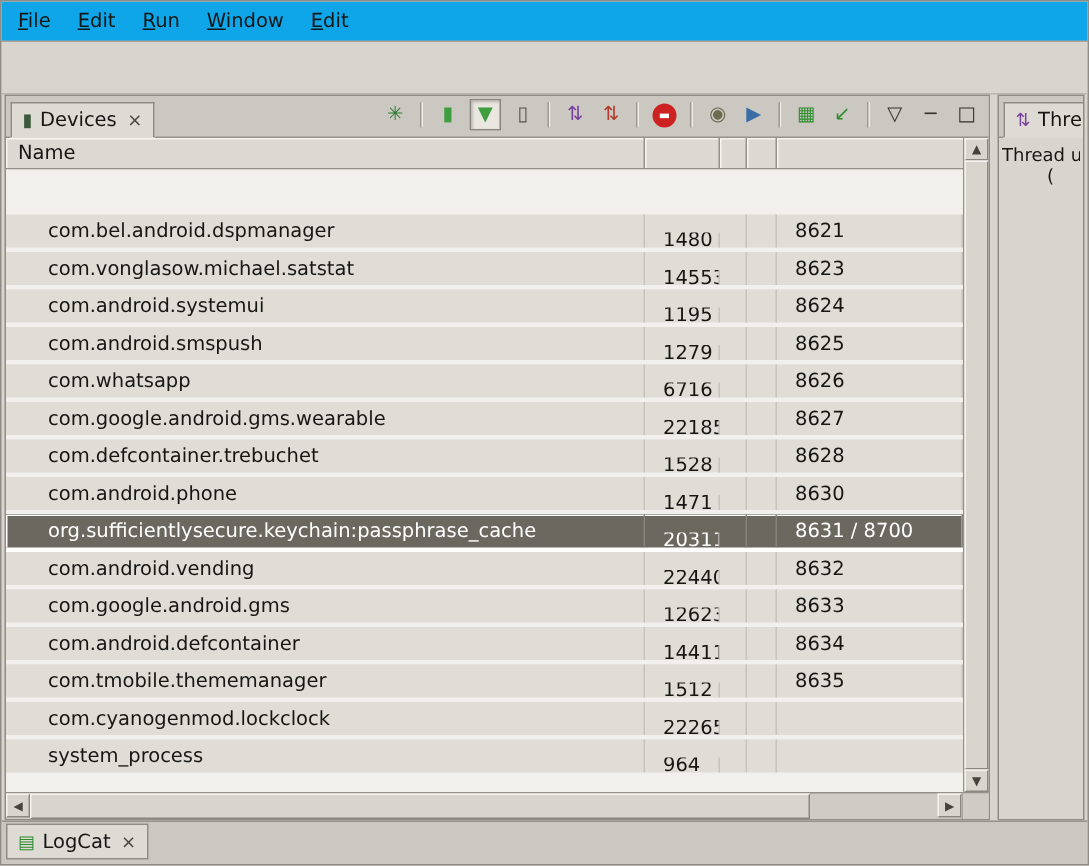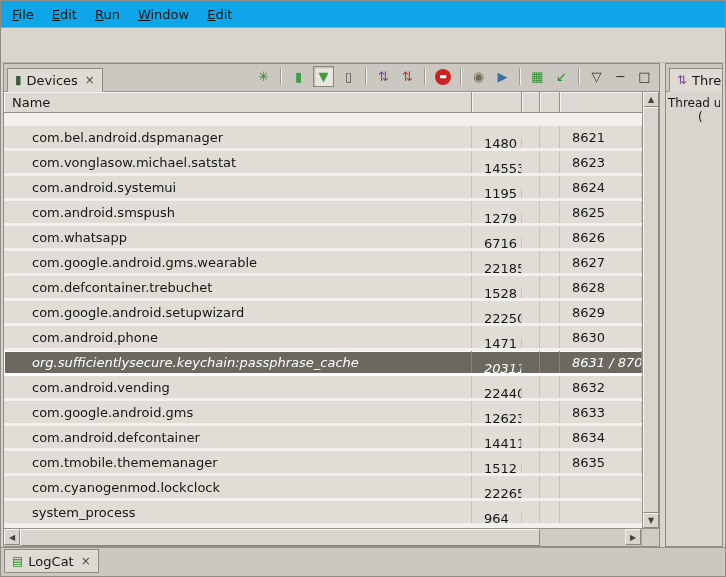--- a/index.html
+++ b/index.html
@@ -39,33 +39,33 @@
   .icon.pressed { border:1px solid #8a877f; background:#e9e7e0; box-shadow:inset 1px 1px 2px #b5b2aa; }
   .icon.round { border-radius:50%; width:16px; height:16px; font-size:8px; margin:0 2px; }
   .tsep { width:1px; height:17px; background:#9d9a92; border-right:1px solid #efeee8; margin:0 2px; }
 
   
   .table-wrap { flex:1; display:flex; min-height:0; }
   .table-main { flex:1; display:flex; flex-direction:column; min-width:0; }
   .theader { display:flex; height:20px; background:#dcd9d2; border-bottom:1px solid #94918a; flex-shrink:0; }
   .th { box-sizing:border-box; display:flex; align-items:center; padding:0 8px;
         border-right:1px solid #94918a; box-shadow:inset 1px 1px 0 #f6f5f1; overflow:hidden; white-space:nowrap; }
-  .col-name { width:468px;text-align:right; }
+  .col-name { width:426px;text-align:right; }
   .col-pid  { width:50px; }
   .col-c3   { width:18px; }
   .col-c4   { width:20px; }
   .col-port { flex:1; border-right:none; }
 
-  .rows { flex:1; background:#f1f0ec; padding-top:13px; overflow:hidden; }
+  .rows { flex:1; background:#f1f0ec; padding-top:30px; overflow:hidden; }
   .row { display:flex; height:25px; box-sizing:border-box; background:#dfddd6; border-bottom:3px solid #f1f0ec; cursor:default; }
   .cell { box-sizing:border-box; display:flex; align-items:center; padding:0 8px; border-right:1px solid #c6c4bd; overflow:hidden; white-space:nowrap; }
   .cell.col-name { padding-left:28px; }
   .cell.col-pid { padding-left:12px;margin-top:12px; }
   .cell.col-port { padding-left:12px; }
-  .row.selected { background:#6b695f; color:#ffffff; border-bottom:3px solid #ffffff; box-shadow:inset 0 1px 0 #ffffff, inset 1px 0 0 #ffffff, inset -1px 0 0 #ffffff;font-style:italic; }
+  .row.selected { background:#6b695f; color:#ffffff; border-bottom:3px solid #ffffff; box-shadow:inset 0 1px 0 #ffffff, inset 1px 0 0 #ffffff, inset -1px 0 0 #ffffff; }
   .row.selected .cell { border-right-color:#85837a; }
 
   
   .vscroll { width:16px; background:#cfccc5; border-left:1px solid #94918a; display:flex; flex-direction:column; flex-shrink:0; }
   .sbtn { height:15px; flex-shrink:0; display:flex; align-items:center; justify-content:center; font-size:8px; color:#45433c;
           background:#d8d5ce; border:1px solid; border-color:#f4f3ef #8b887f #8b887f #f4f3ef; box-sizing:border-box; }
   .vthumb { flex:1; margin:0; background:#d8d5ce; border:1px solid; border-color:#f4f3ef #8b887f #8b887f #f4f3ef; box-sizing:border-box; }
   .hscroll { height:17px; background:#cfccc5; border-top:1px solid #94918a; display:flex; flex-shrink:0; }
   .hbtn { width:16px; height:16px; display:flex; align-items:center; justify-content:center; font-size:8px; color:#45433c;
           background:#d8d5ce; border:1px solid; border-color:#f4f3ef #8b887f #8b887f #f4f3ef; box-sizing:border-box; flex-shrink:0; }
@@ -215,27 +215,20 @@
               </div>
 
               <div class="row">
                 <div class="cell col-name">com.defcontainer.trebuchet</div>
                 <div class="cell col-pid">1528</div>
                 <div class="cell col-c3"></div>
                 <div class="cell col-c4"></div>
                 <div class="cell col-port">8628</div>
               </div>
 
-              <div class="row">
-                <div class="cell col-name">com.google.android.setupwizard</div>
-                <div class="cell col-pid">22250</div>
-                <div class="cell col-c3"></div>
-                <div class="cell col-c4"></div>
-                <div class="cell col-port">8629</div>
-              </div>
 
               <div class="row">
                 <div class="cell col-name">com.android.phone</div>
                 <div class="cell col-pid">1471</div>
                 <div class="cell col-c3"></div>
                 <div class="cell col-c4"></div>
                 <div class="cell col-port">8630</div>
               </div>
 
               <div class="row selected">

